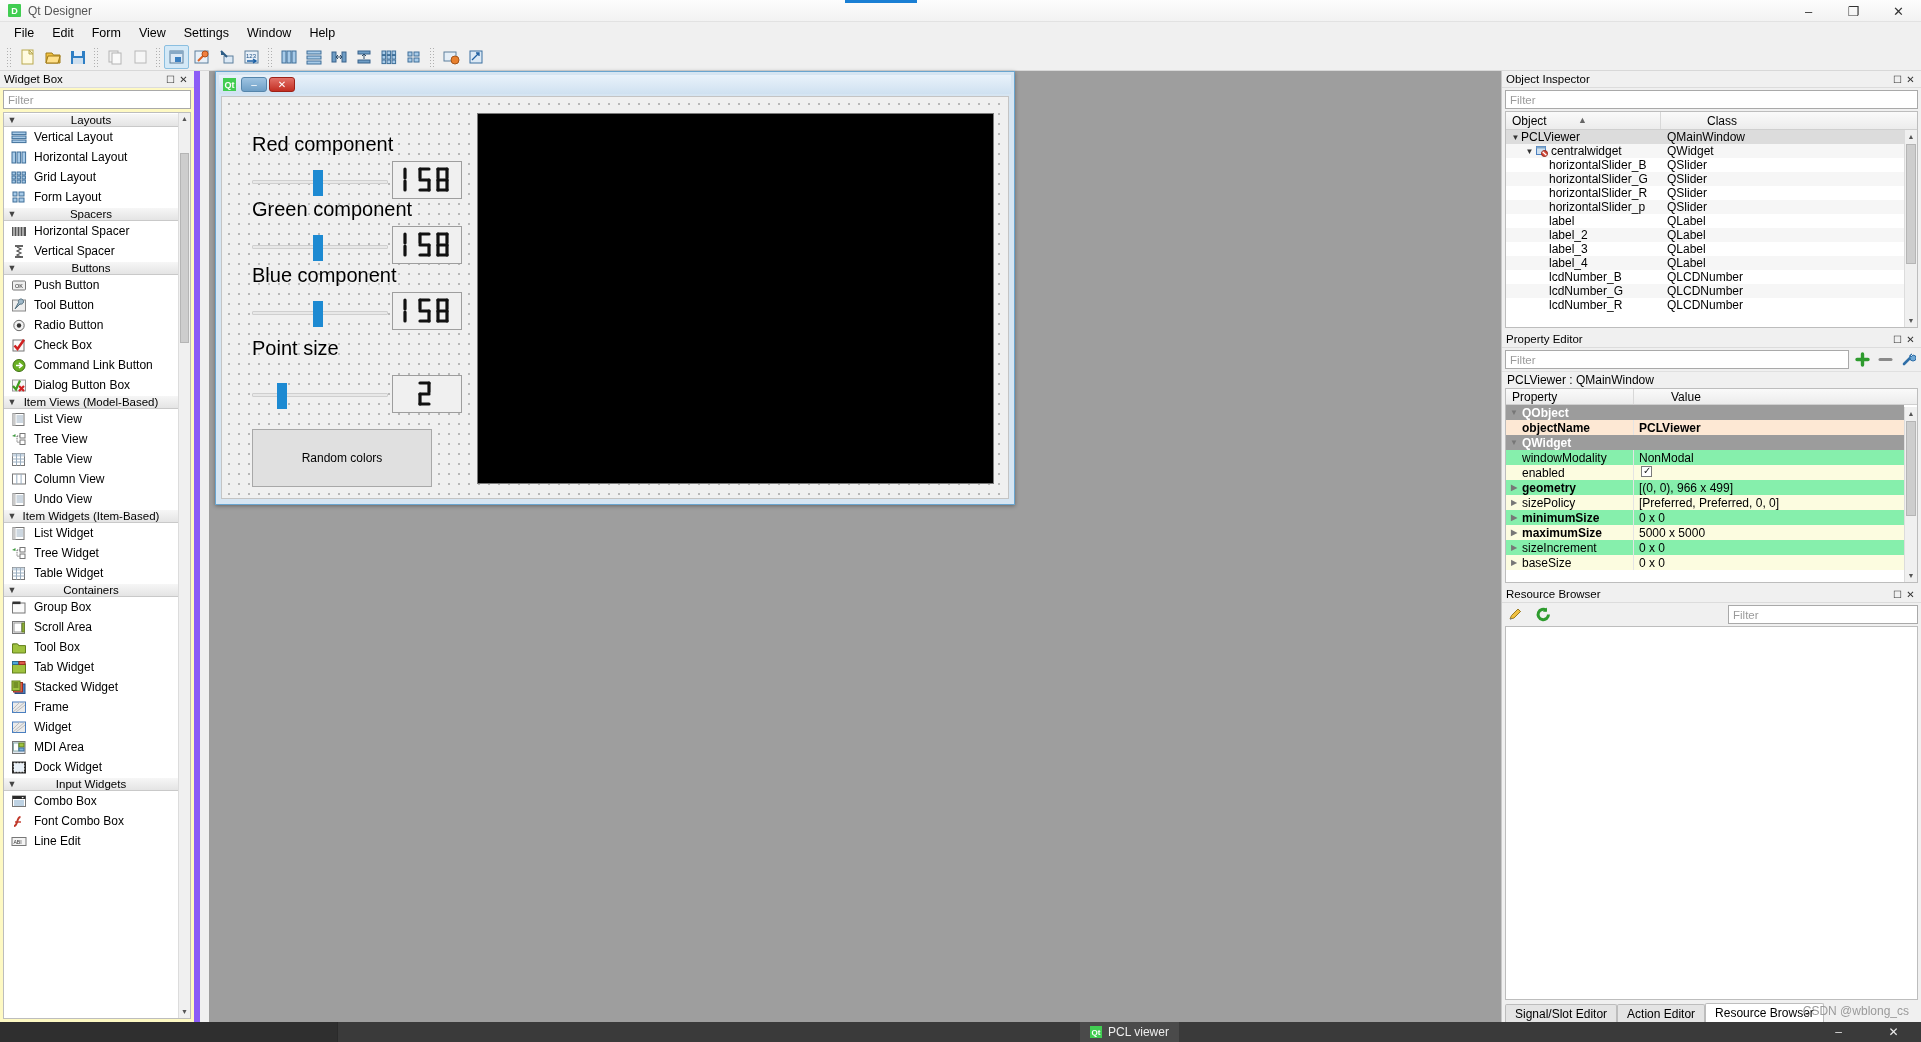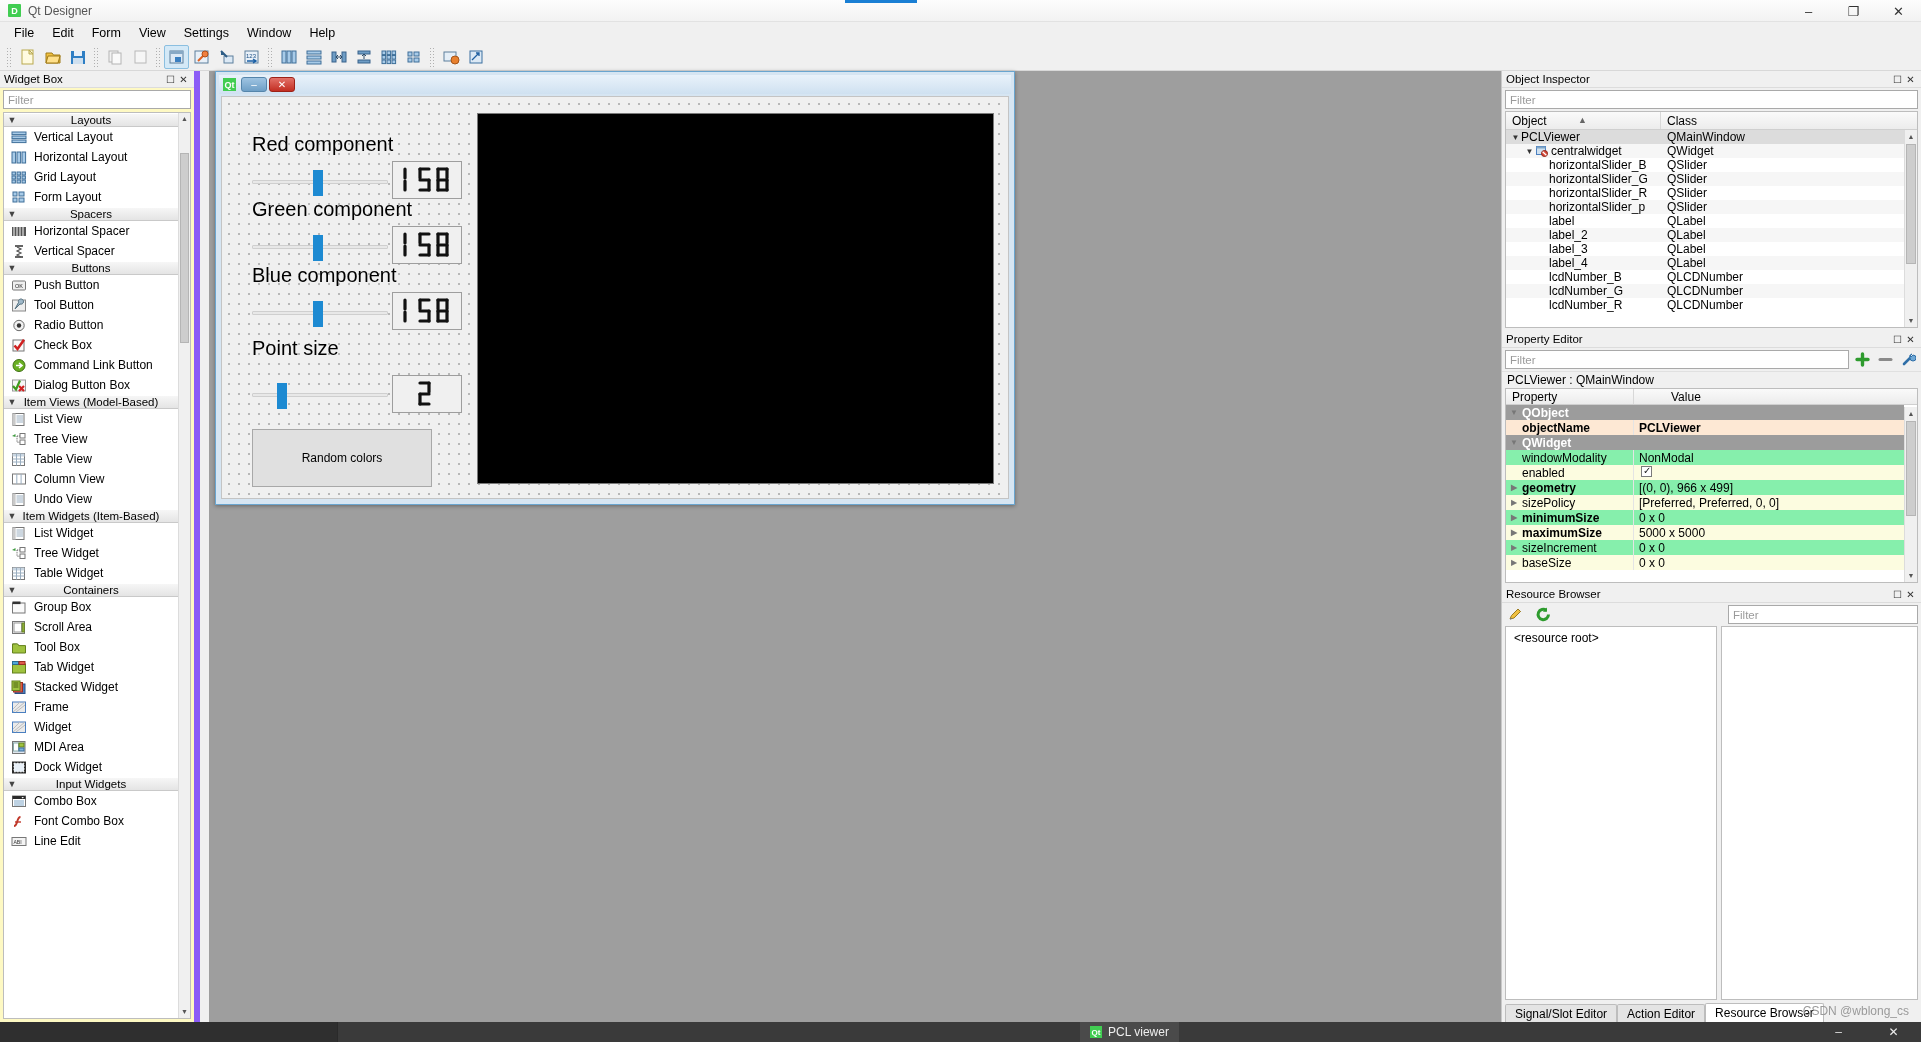--- a/index.html
+++ b/index.html
@@ -116,21 +116,21 @@
   .blackview { position:absolute; background:#000; border:1px solid #7a7a7a; }
 
   
   .rightcol { position:absolute; right:0; top:0; width:420px; bottom:0;
      background:#f0f0f0; border-left:1px solid #c8c8c8; display:flex; flex-direction:column; }
 
   .obj-insp { height:260px; display:flex; flex-direction:column; }
   .tree-wrap { flex:1; margin:0 3px 3px 3px; border:1px solid #bdbdbd;
     background:#fff; position:relative; overflow:hidden; }
   .tree-head { height:18px; display:flex; background:linear-gradient(#fafafa,#ececec);
-    border-bottom:1px solid #cfcfcf; font-size:12px; position:relative;}
+    border-bottom:1px solid #cfcfcf; font-size:12px; position:relative;gap:40px;}
   .tree-head .c1 { width:155px; padding-left:6px; line-height:18px;
      border-right:1px solid #d8d8d8; position:relative;}
   .tree-head .c2 { flex:1; padding-left:6px; line-height:18px; }
   .sort-arrow { position:absolute; left:72px; top:-1px; font-size:9px; color:#666;}
   .tree-body { position:absolute; left:0; right:13px; top:18px; bottom:0; }
   .tr { height:14px; display:flex; font-size:12px; align-items:center; }
   .tr.alt { background:#f6f6f6; }
   .tr.sel { background:#dcdcdc; }
   .tr .o { width:155px; display:flex; align-items:center; white-space:nowrap; overflow:hidden;}
   .tr .c { flex:1; padding-left:6px; white-space:nowrap;}
@@ -1161,23 +1161,20 @@
             <svg width="17" height="17">
                 <path d="M13.5 8.5 a5.2 5.2 0 1 1 -2.2 -4.3" stroke="#2e9b2e" stroke-width="3" fill="none"></path>
                 <path d="M12 1.5 l0 4.2 l-4.2 0 z" fill="#2e9b2e"></path>
               </svg>
           </div>
           <div class="filter-box">
             <span>Filter</span>
           </div>
         </div>
         <div class="res-panes">
-          <div class="res-pane res-left">
-            <span>&lt;resource root&gt;</span>
-          </div>
           <div class="res-pane res-right"></div>
         </div>
         <div class="res-tabs" id="res-tabs">
             <div class="rtab">
         <span>Signal/Slot Editor</span>
       </div>
             <div class="rtab">
         <span>Action Editor</span>
       </div>
             <div class="rtab active">

